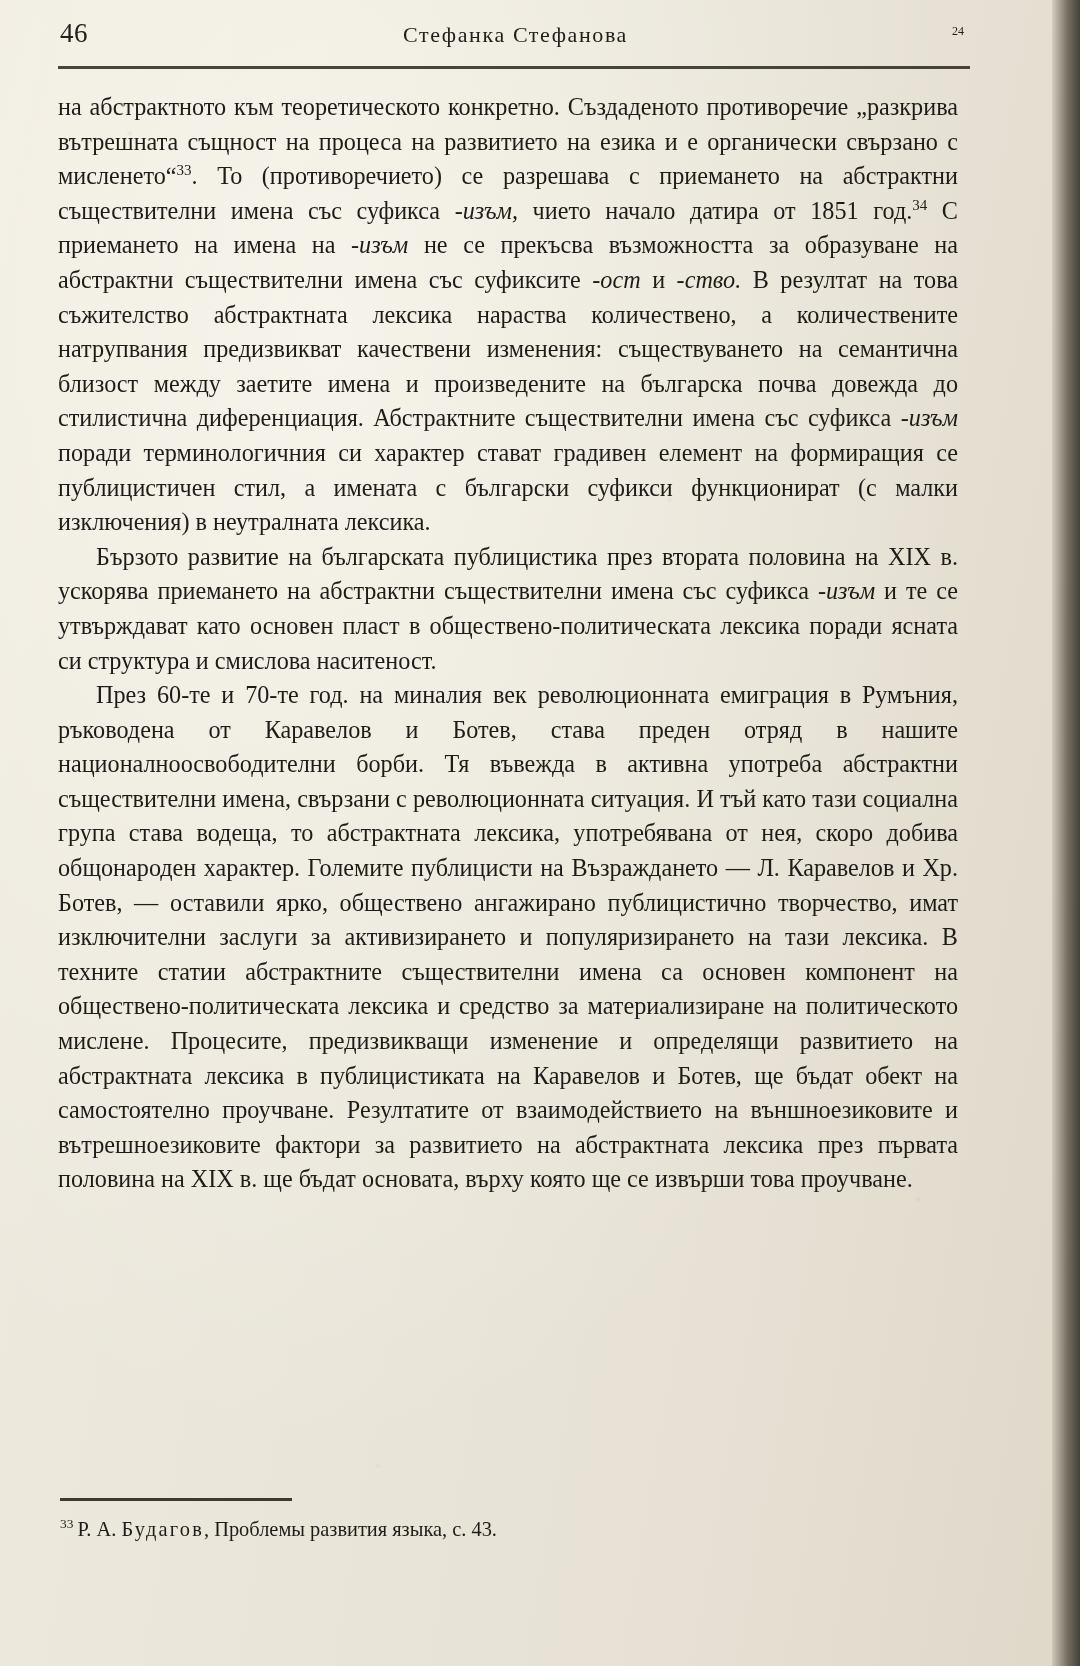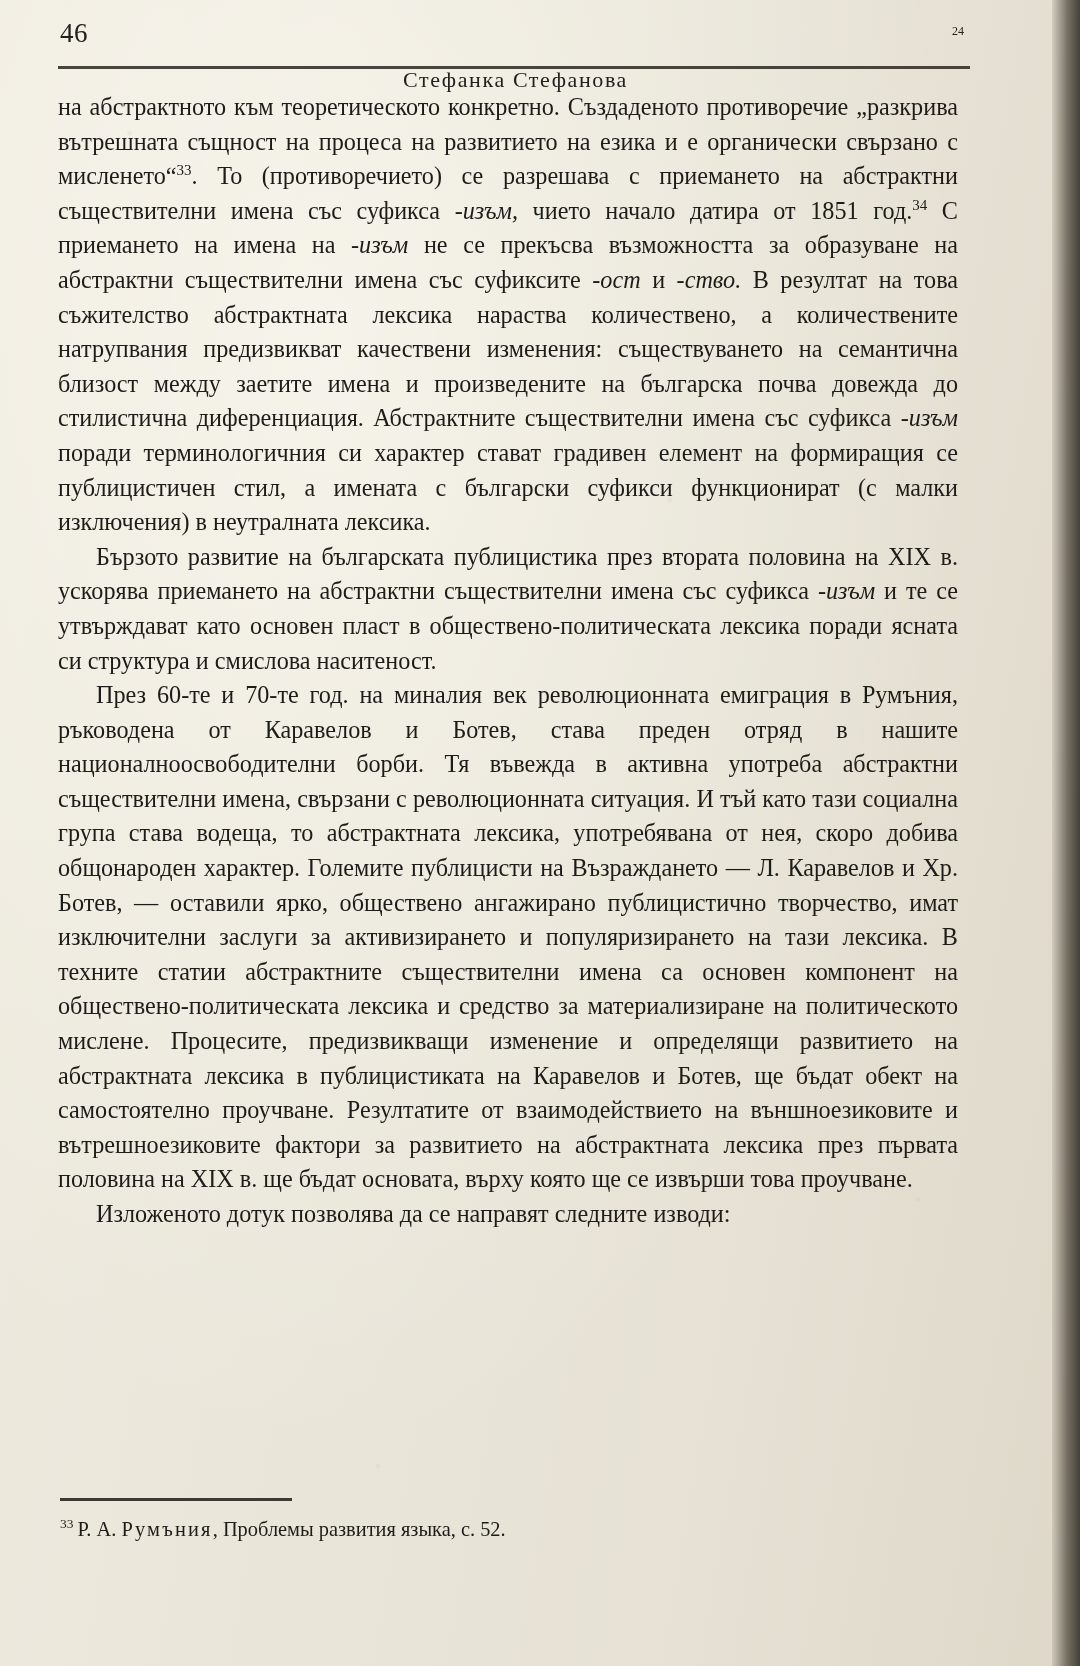--- a/index.html
+++ b/index.html
@@ -64,21 +64,20 @@
   }
   .running-title {
     position: absolute;
     left: 3px;
     right: 0;
     top: 4px;
     text-align: center;
     font-size: 22px;
     letter-spacing: 1.6px;
     color: #22201c;
-    margin-top: 45px;
   }
   .folio-right {
     position: absolute;
     right: 6px;
     top: 6px;
     font-size: 12px;
     color: #22201c;
   }
   .rule {
     position: absolute;
@@ -155,26 +154,25 @@
       <div class="folio-left">46</div>
       <div class="running-title">Стефанка Стефанова</div>
       <div class="folio-right">24</div>
       <div class="rule"></div>
     </div>
 
     <div class="body-text" id="body-text">
         <p class="noindent"><span>на абстрактното към теоретическото конкретно. Създаденото противоречие „разкрива вътрешната  същност на процеса на развитието на езика и е органически свързано с мисленето“</span><sup>33</sup><span>. То (противоречието) се разрешава с приемането на абстрактни съществителни имена със суфикса </span><span class="it">-изъм,</span><span> чието начало датира от 1851 год.</span><sup>34</sup><span> С приемането на имена на </span><span class="it">-изъм</span><span> не се прекъсва възможността за образуване  на абстрактни съществителни имена със суфиксите </span><span class="it">-ост</span><span> и </span><span class="it">-ство.</span><span> В резултат на това съжителство абстрактната лексика нараства количествено, а количествените натрупвания предизвикват  качествени изменения: съществуването на семантична близост между заетите имена и произведените на българска почва довежда до стилистична диференциация. Абстрактните съществителни имена със суфикса </span><span class="it">-изъм</span><span> поради терминологичния си характер стават градивен елемент на формиращия се публицистичен стил, а имената с български суфикси функционират (с малки изключения) в неутралната лексика.</span></p>
         <p><span>Бързото развитие на българската публицистика през втората половина на XIX в. ускорява приемането на абстрактни съществителни имена със суфикса </span><span class="it">-изъм</span><span> и те се утвърждават като основен пласт в обществено-политическата лексика поради ясната си структура и смислова наситеност.</span></p>
         <p><span>През 60-те и 70-те год. на миналия век революционната емиграция в Румъния, ръководена от Каравелов и Ботев, става преден отряд в нашите националноосвободителни борби. Тя въвежда в активна употреба абстрактни съществителни имена, свързани с революционната ситуация. И тъй като тази социална група става водеща, то абстрактната лексика, употребявана от нея, скоро добива общонароден характер. Големите публицисти на Възраждането — Л. Каравелов и Хр. Ботев, — оставили ярко, обществено ангажирано публицистично творчество, имат изключителни заслуги за активизирането и популяризирането на тази лексика. В техните статии абстрактните съществителни имена са основен компонент на обществено-политическата лексика и средство за материализиране на политическото мислене. Процесите, предизвикващи изменение и определящи развитието на абстрактната лексика в публицистиката на Каравелов и Ботев, ще бъдат обект на самостоятелно проучване. Резултатите от взаимодействието на външноезиковите и вътрешноезиковите фактори за развитието на абстрактната лексика през първата половина на XIX в. ще бъдат основата, върху която ще се извърши това проучване.</span></p>
-        <p><span>Изложеното дотук позволява да се направят следните изводи:</span></p>
       </div>
 
     <div class="footnotes">
       <div class="fn-rule"></div>
       <div id="footnote-list">
-          <p class="fn"><span class="marker">33</span><span>Р. А. </span><span class="sp">Румъния</span><span>, Проблемы развития языка, с. 52.</span></p>
+          <p class="fn"><span class="marker">33</span><span>Р. А. </span><span class="sp">Будагов</span><span>, Проблемы развития языка, с. 43.</span></p>
         </div>
     </div>
 
   </div>
   <div class="grain"></div>
   <div class="gutter"></div>
 </div>
 
 </body></html>

